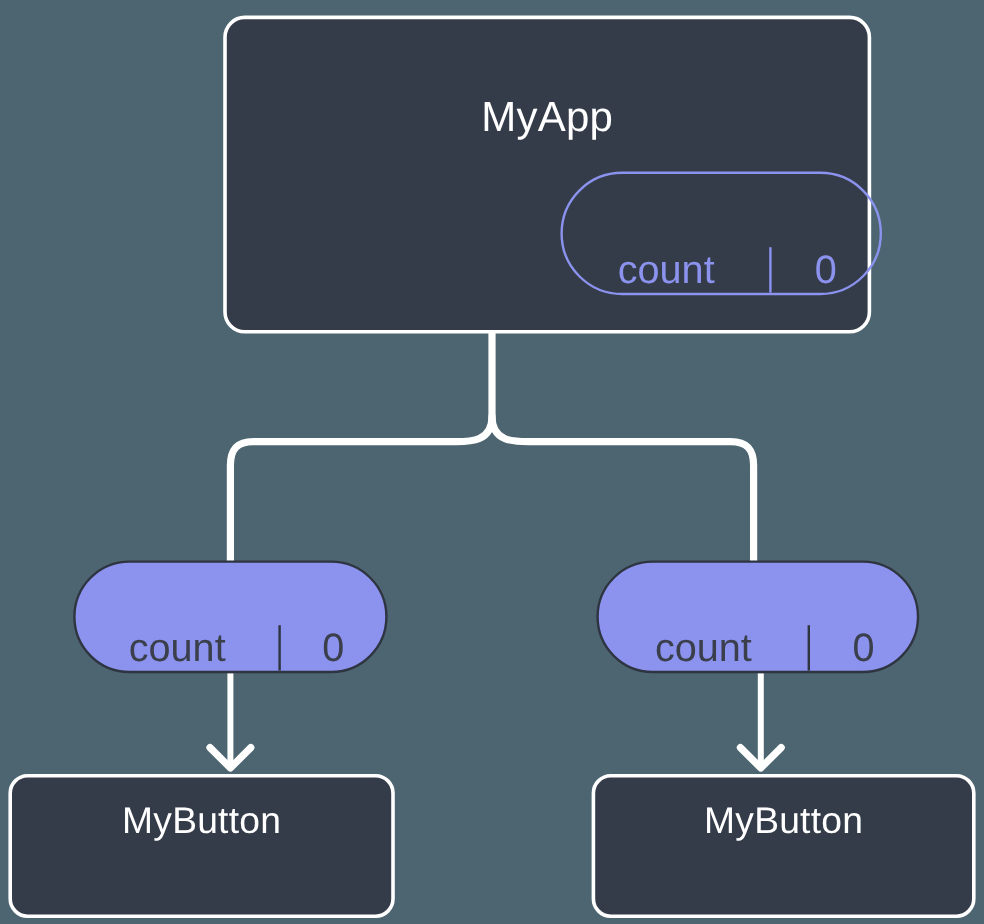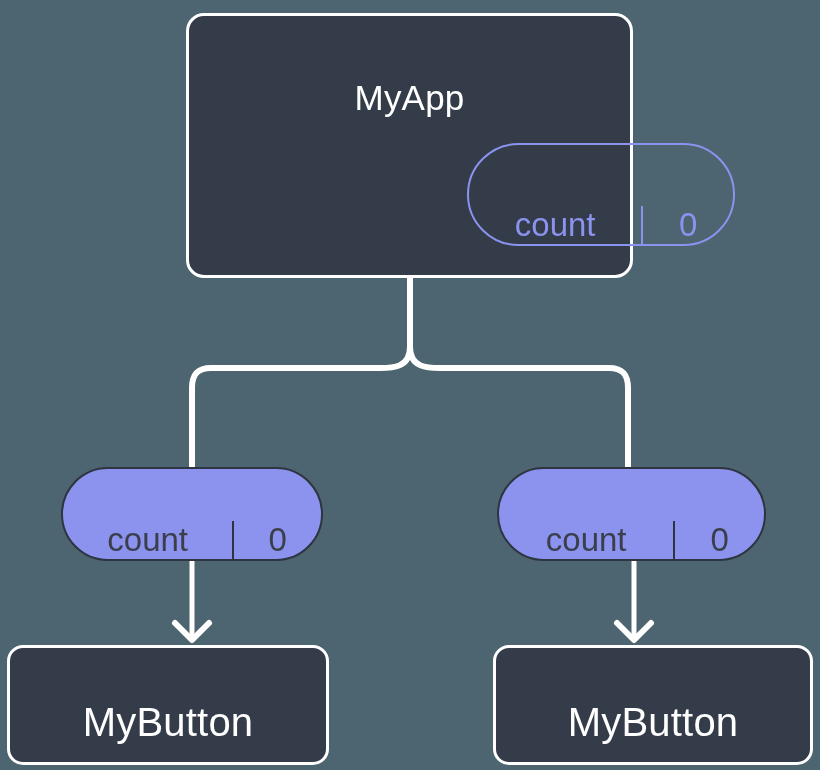--- a/index.html
+++ b/index.html
@@ -33,21 +33,21 @@
     position: absolute;
     box-sizing: border-box;
     background: #343b49;
     border: 3px solid #ffffff;
     border-radius: 16px;
     z-index: 2;
   }
   #node-myapp {
     left: 186px;
     top: 13px;
-    width: 447px;
+    width: 540px;
     height: 265px;
     border-radius: 18px;
     padding-left: 13px;
   }
   #node-mybutton-left {
     left: 7px;
     top: 645px;
     width: 322px;
     height: 120px;
   }
@@ -67,24 +67,24 @@
     font-size: 35px;
     font-weight: 400;
     letter-spacing: 0.2px;
     white-space: nowrap;
   }
   #node-myapp .node-title { top: 62px; }
   .btn-title {
     position: absolute;
     left: 0;
     right: 0;
-    top: 52px;
+    top: 18px;
     text-align: center;
     color: #ffffff;
-    font-size: 40px;
+    font-size: 31px;
     font-weight: 400;
     letter-spacing: 0.2px;
     white-space: nowrap;
   }
 
   
   .pill {
     position: absolute;
     box-sizing: border-box;
     display: flex;

